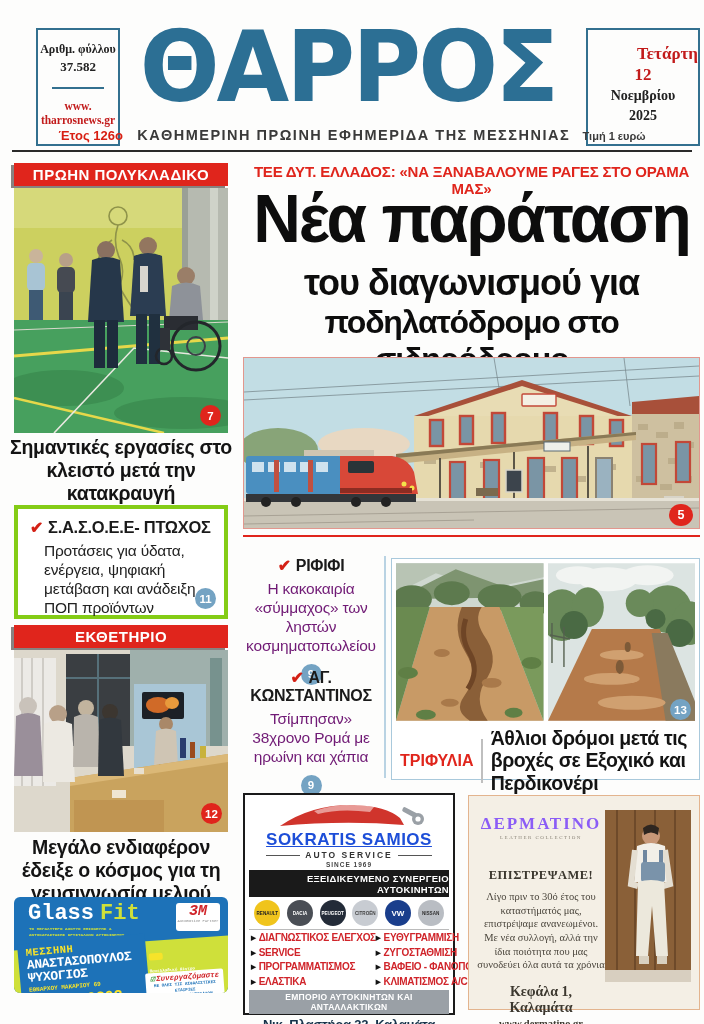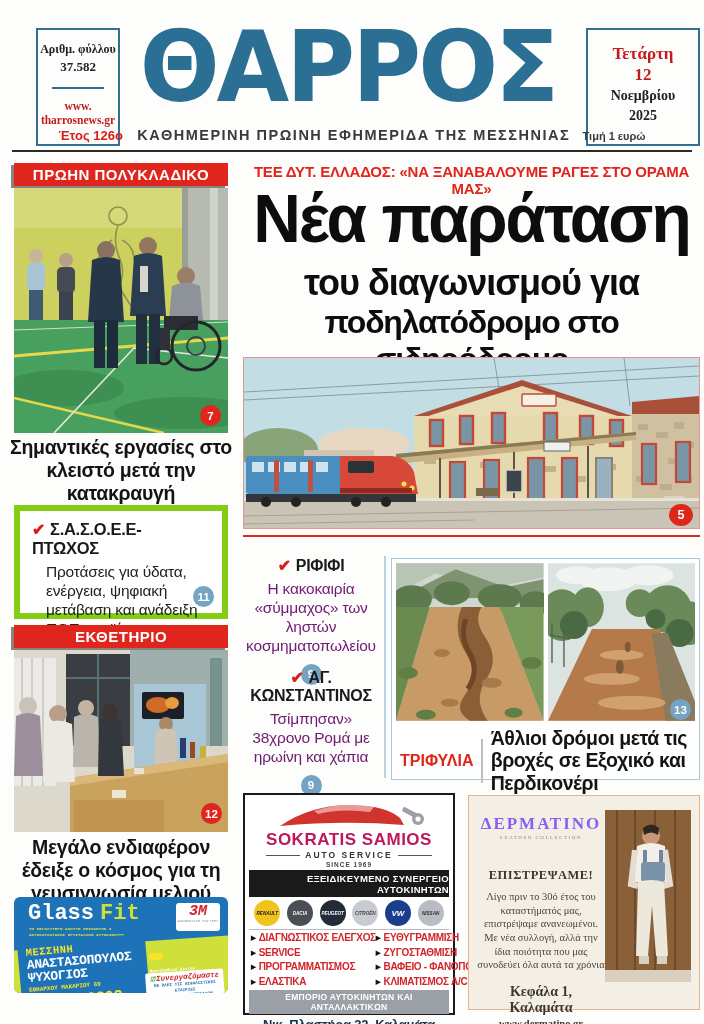--- a/index.html
+++ b/index.html
@@ -12,21 +12,21 @@
   
   .issue-box{position:absolute;left:36px;top:28px;width:84px;height:118px;border:2px solid #33708f;
     font-family:"Liberation Serif", serif;font-weight:bold;text-align:center;padding-top:12px;font-size:12px;color:#222;}
   .issue-box .num{font-size:13px;margin-top:2px;}
   .issue-box .div{width:52px;height:2px;background:#33708f;margin:12px auto 10px;}
   .issue-box .web{color:#c21b1b;font-size:11.5px;line-height:1.25;}
   .logo{position:absolute;left:118px;top:8px;width:460px;height:118px;display:flex;align-items:center;justify-content:center;
     font-family:"DejaVu Sans", sans-serif;font-weight:bold;font-size:94px;color:#2c6f94;letter-spacing:-3px;transform:scaleY(1.04);}
   .date-box{position:absolute;left:586px;top:28px;width:114px;height:118px;border:2px solid #33708f;
     font-family:"Liberation Serif", serif;font-weight:bold;text-align:center;padding-top:14px;color:#222;}
-  .date-box .dn{color:#c21b1b;font-size:17px;}
+  .date-box .dn{color:#c21b1b;font-size:17px;text-align:right;}
   .date-box .dd{color:#c21b1b;font-size:17px;margin-top:1px;}
   .date-box .mo{font-size:14px;margin-top:3px;}
   .date-box .yr{font-size:14px;margin-top:4px;}
   .subline{position:absolute;left:0;top:126px;width:704px;text-align:center;font-weight:bold;}
   .subline .etos{color:#d81f12;font-size:13px;margin-right:10px;}
   .subline .desc{color:#3a3a3a;font-size:14.5px;letter-spacing:1.5px;}
   .subline .price{color:#3a3a3a;font-size:11px;margin-left:8px;}
   .toprule{position:absolute;left:12px;top:150px;width:680px;height:2px;background:#2a2a2a;}
 
   
@@ -38,21 +38,21 @@
   .badge.steel{background:#74a3c3;}
   .caption{font-weight:bold;text-align:center;color:#141414;line-height:1.18;letter-spacing:-.3px;}
   .check::before{content:"✔";color:#d42015;font-size:16px;font-weight:bold;margin-right:5px;}
   .photo{position:absolute;overflow:hidden;}
   .photo svg{display:block;}
 
   
   .b1{left:14px;top:163px;width:214px;height:23px;}
   .ph1{left:14px;top:188px;width:214px;height:245px;}
   .cap1{position:absolute;left:8px;top:436px;width:226px;font-size:19.5px;}
-  .sas-box{position:absolute;left:14px;top:505px;width:214px;height:114px;border:6px solid #84cc16;background:#fff;padding:9px 10px 0 12px;}
+  .sas-box{position:absolute;left:14px;top:505px;width:214px;height:114px;border:4px solid #84cc16;background:#fff;padding:9px 10px 0 12px;}
   .sas-title{font-weight:bold;font-size:16.5px;letter-spacing:-.3px;}
   .sas-text{font-size:15.5px;color:#222;line-height:1.22;margin:5px 0 4px 14px;letter-spacing:-.2px;}
   .b2{left:14px;top:625px;width:214px;height:23px;}
   .ph2{left:14px;top:650px;width:214px;height:182px;}
   .cap3{position:absolute;left:14px;top:836px;width:214px;font-size:19.5px;}
 
   
   .kicker{position:absolute;left:243px;top:163px;width:457px;text-align:center;color:#e0251c;font-weight:bold;font-size:15px;letter-spacing:-.2px;}
   .h1{position:absolute;left:243px;top:180px;width:457px;text-align:center;font-weight:bold;font-size:66px;letter-spacing:-2px;color:#0d0d0d;transform:scaleY(1.05);}
   .h2{position:absolute;left:243px;top:262px;width:457px;text-align:center;font-weight:bold;font-size:36px;letter-spacing:-1px;color:#0d0d0d;}
@@ -96,26 +96,26 @@
   .gf-cc .ccl{font-size:4.2px;font-weight:bold;line-height:1.2;display:inline-block;vertical-align:middle;}
   .gf-cc .ccp{font-size:8.5px;font-weight:bold;margin-top:1px;}
   .gf-coop{position:absolute;right:4px;top:74px;width:78px;background:#fff;border-radius:2px;padding:2px 2px 3px;text-align:center;transform:rotate(-4deg);}
   .gf-coop .script{color:#d0242a;font-size:7.5px;font-style:italic;font-weight:bold;}
   .gf-coop .sub{color:#1d72b8;font-size:4.3px;font-weight:bold;line-height:1.3;}
   .gf-coop .chk{color:#3a9a3a;font-size:6px;margin-right:1px;}
 
   
   .samios{position:absolute;left:243px;top:793px;width:212px;height:222px;border:2px solid #1a1a1a;background:#fff;padding:3px 4px;}
   .sm-car{display:block;margin:0 auto;}
-  .sm-name{text-align:center;font-weight:bold;font-size:17px;letter-spacing:.5px;color:#be185d;margin-top:-2px;}
+  .sm-name{text-align:center;font-weight:bold;font-size:17px;letter-spacing:.5px;color:#1d4ed8;margin-top:-2px;text-decoration:underline;}
   .sm-tag{text-align:center;font-size:8.5px;letter-spacing:2px;color:#333;font-weight:bold;display:flex;align-items:center;justify-content:center;gap:5px;}
   .sm-tag::before,.sm-tag::after{content:"";flex:0 0 34px;height:1px;background:#555;}
   .sm-since{text-align:center;font-size:6.5px;font-weight:bold;color:#444;letter-spacing:1px;margin-top:1px;}
   .sm-banner{background:#1a1a1a;color:#fff;font-weight:bold;font-size:9.5px;text-align:right;padding:2.5px 0;margin-top:2px;letter-spacing:.3px;}
-  .sm-brands{display:flex;justify-content:space-around;align-items:flex-end;padding:3px 2px;font-style:italic;}
+  .sm-brands{display:flex;justify-content:space-around;align-items:flex-end;padding:3px 2px;}
   .sm-brand{width:26px;height:26px;border-radius:50%;display:flex;align-items:center;justify-content:center;font-size:4.6px;font-weight:bold;color:#fff;text-align:center;}
   .sm-services{display:flex;font-size:10px;font-weight:bold;color:#d0242a;padding:1px 2px;border-top:1px solid #bbb;}
   .sm-services ul{list-style:none;flex:1;}
   .sm-services li{line-height:1.45;white-space:nowrap;letter-spacing:-.3px;}
   .sm-services li::before{content:"▶";color:#141414;font-size:6.5px;margin-right:3px;vertical-align:1px;}
   .sm-banner2{background:#9aa0a6;color:#fff;font-weight:bold;font-size:8.5px;text-align:center;padding:2px 0;letter-spacing:.3px;}
   .sm-addr{text-align:center;font-weight:bold;font-size:13px;color:#16324a;margin-top:3px;letter-spacing:-.2px;}
 
   
   .dermatino{position:absolute;left:468px;top:795px;width:232px;height:215px;background:#f4efe5;border:1px solid #e3b48e;padding:10px 8px;font-family:"Liberation Serif", serif;}

